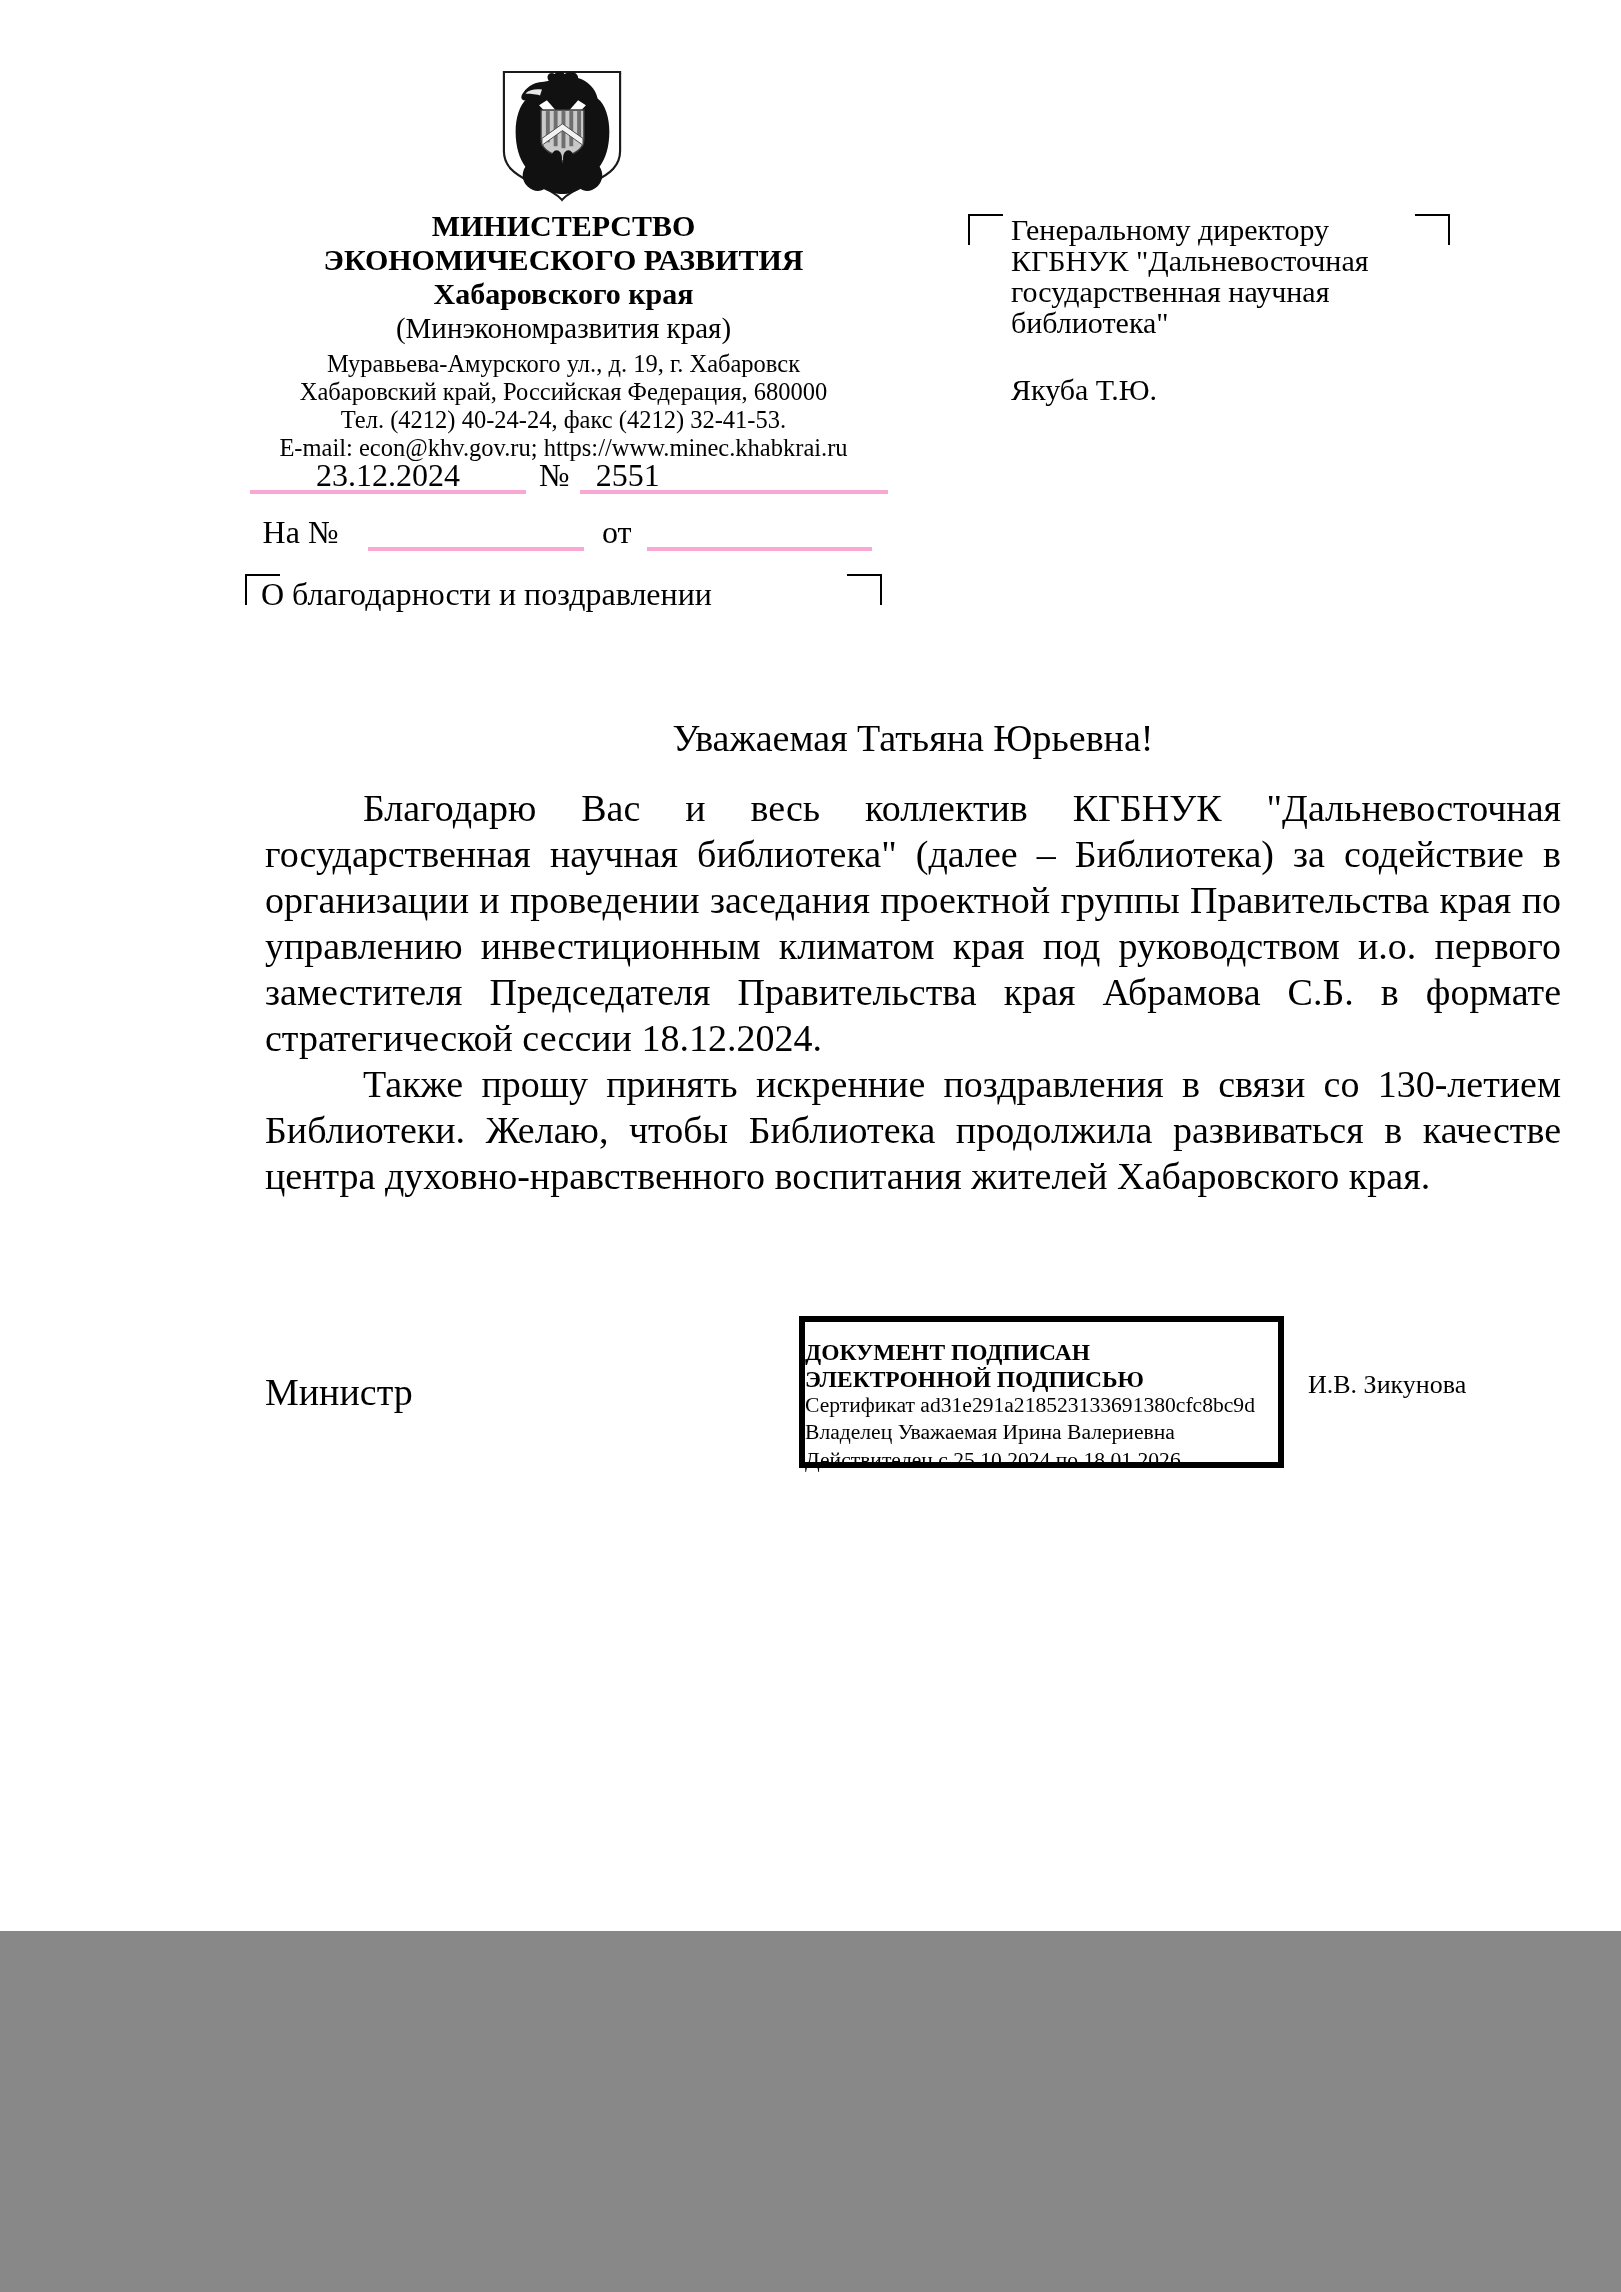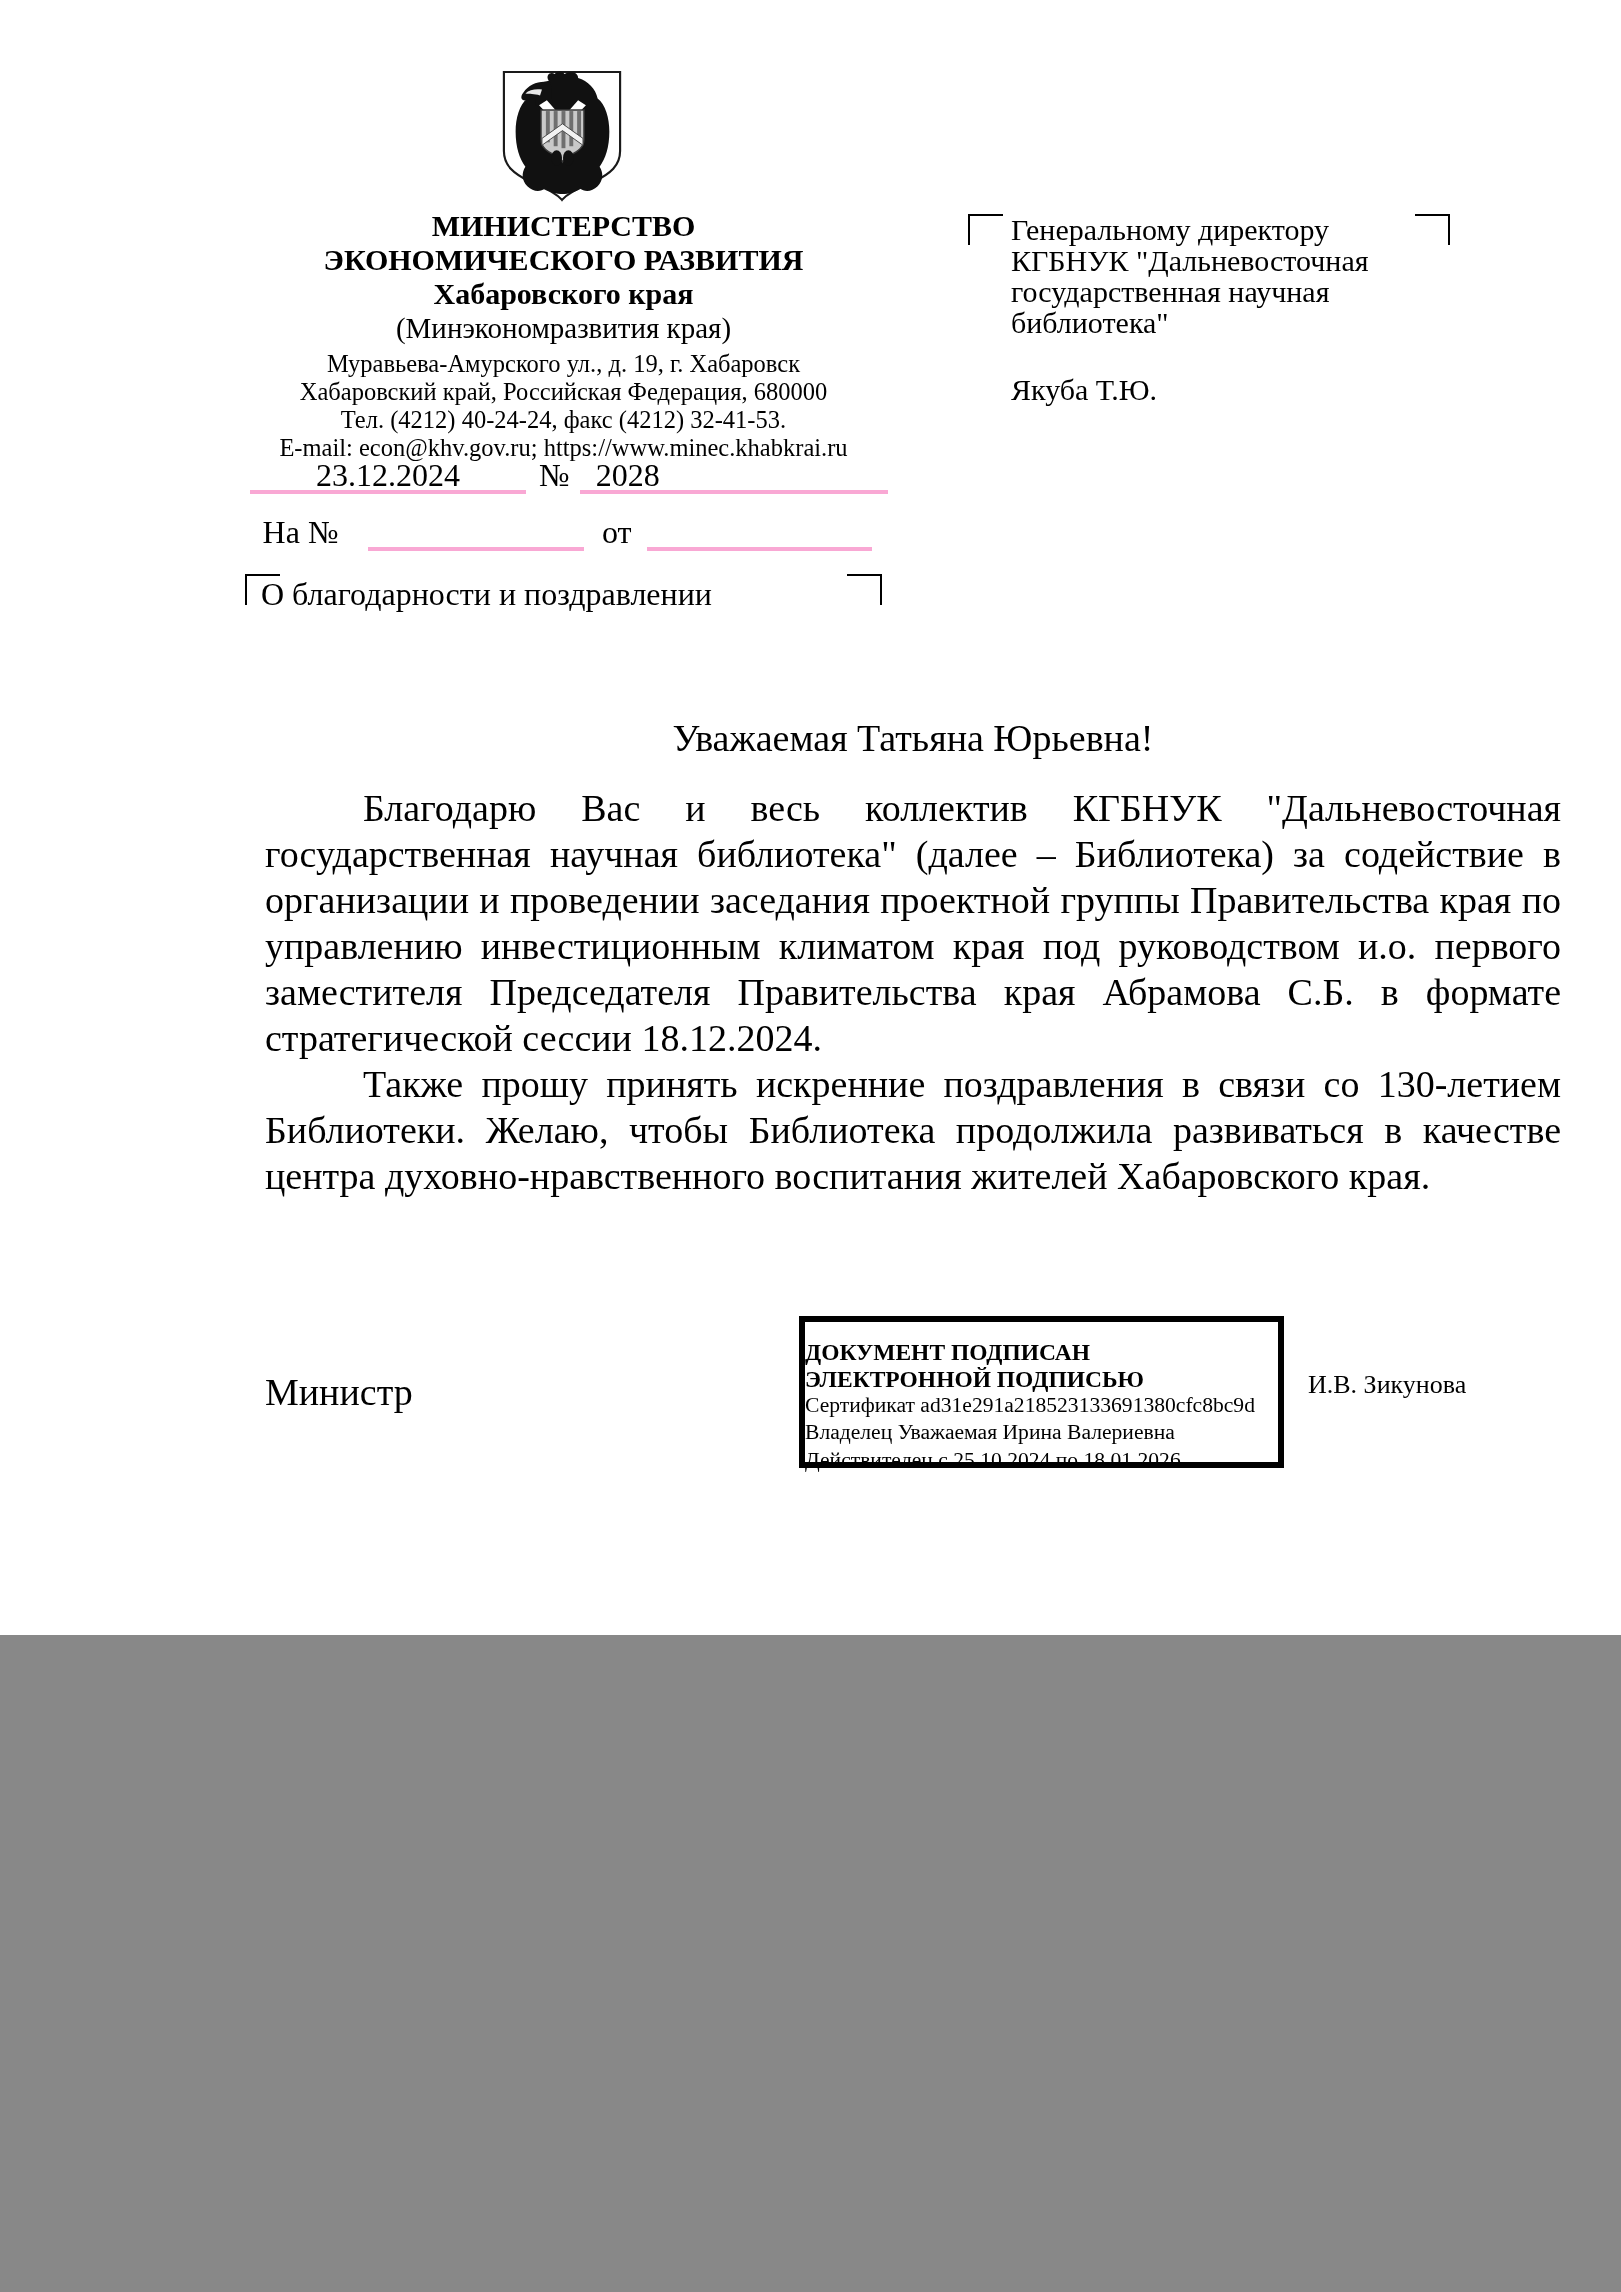--- a/index.html
+++ b/index.html
@@ -1,18 +1,18 @@
 <!DOCTYPE html>
 <html><head>
 <meta charset="utf-8">
 <style>
   html,body{margin:0;padding:0;background:#888;}
   .page{
     position:relative;
-    width:1621px;height:1635px;
+    width:1621px;height:1931px;
     background:#ffffff;
     font-family:"Liberation Serif","DejaVu Serif",serif;
     color:#000;
     overflow:hidden;
   }
   
   .emblem{position:absolute;left:500px;top:67px;width:124px;height:136px;}
   .letterhead{position:absolute;left:245px;top:209px;width:637px;text-align:center;}
   .mh-line{font-weight:bold;font-size:30px;line-height:34px;}
   .mh-sub{font-size:29px;line-height:35px;}
@@ -86,21 +86,21 @@
       <div>E-mail: econ@khv.gov.ru; https://www.minec.khabkrai.ru</div>
     </div>
   </div>
 
   <div class="ref-row" style="top:457px;">
     <div class="u-field center" style="left:4.9px;width:276px;">
       <span>23.12.2024</span>
     </div>
     <span class="ref-label" style="left:294px;">№</span>
     <div class="u-field" style="left:335px;width:292px;padding-left:15.7px;">
-      <span>2028</span>
+      <span>2551</span>
     </div>
   </div>
 
   <div class="ref-row" style="top:514px;">
     <span class="ref-label" style="left:17.6px;">На №</span>
     <div class="u-field" style="left:123px;width:216px;"></div>
     <span class="ref-label" style="left:357px;">от</span>
     <div class="u-field" style="left:402px;width:225px;"></div>
   </div>
 

